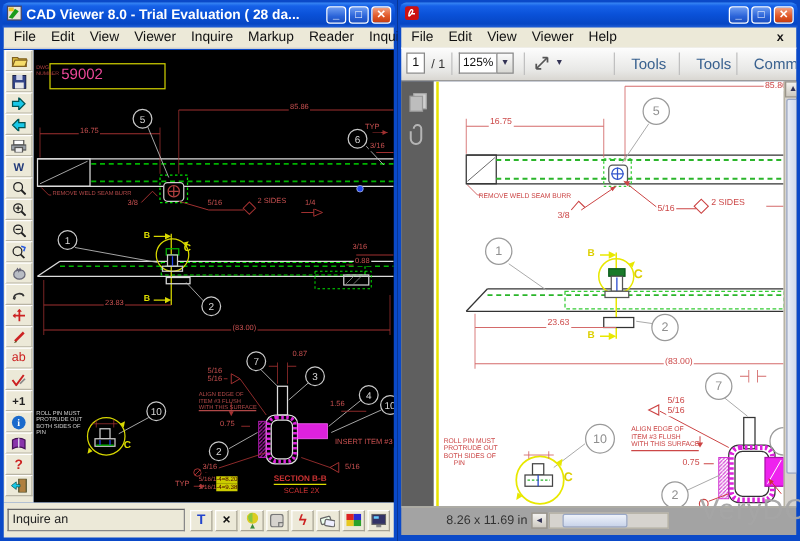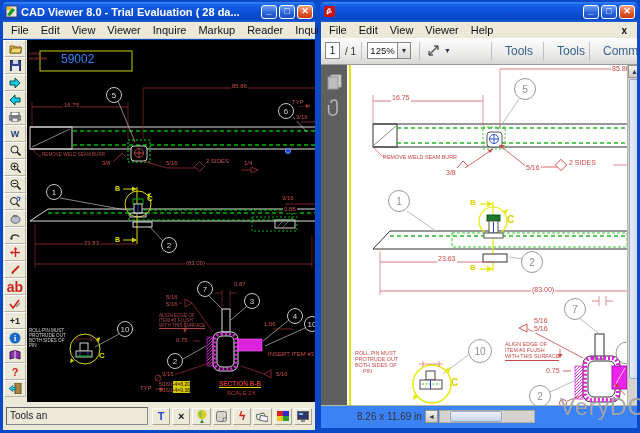--- a/index.html
+++ b/index.html
@@ -41,21 +41,21 @@
 .pside{position:absolute;left:0;top:0;width:26px;height:340px;background:#5f5f5f}
 .psideic{width:18px;height:18px;margin:8px auto 6px;display:flex;align-items:center;justify-content:center}
 .ppage{position:absolute;left:26px;top:0;width:280px;height:340px;background:#fff;overflow:hidden}
 .pd{color:#cc4747;font-size:7px;background:#fff;padding:0 1px}
 .pnote{color:#cc4747;font-size:5.4px}
 .pyel{color:#ddcf00;font-weight:bold}
 .balp{position:absolute;width:22px;height:22px;border:1px solid #9a9a9a;border-radius:50%;color:#8f8f8f;font-size:10px;display:flex;align-items:center;justify-content:center;background:#fff}
 .vscroll{position:absolute;left:306px;top:0;width:13px;height:355px;background:#d6d3ce;border-left:1px solid #b8b4a4}
 .sbtn{width:13px;height:13px;background:linear-gradient(180deg,#f4f3f0,#cdc9c0);border:1px solid #9a958a;font-size:7px;color:#335;display:flex;align-items:center;justify-content:center}
 .vthumb{position:absolute;left:1px;top:14px;width:11px;height:300px;background:linear-gradient(90deg,#e8ecf5,#c9d4ea);border:1px solid #9aa8c8;border-radius:2px}
-.pstatus{position:absolute;left:3px;top:405px;width:316px;height:23px;background:#3b82f6;border-top:1px solid #b8b4a4;font-size:10px;color:#333}
+.pstatus{position:absolute;left:3px;top:405px;width:316px;height:23px;background:#a3a3a3;border-top:1px solid #b8b4a4;font-size:10px;color:#333}
 .watermark{position:absolute;left:560px;top:394px;font-size:23px;color:rgba(165,165,165,.95);letter-spacing:1px;z-index:60;font-family:"Liberation Sans",sans-serif}
 </style>
 </head>
 <body>
 
 <div class="stage">
 
   <div class="win" style="left:0;top:0;width:318px;height:433px">
     <div class="tbar">
       <span><svg width="13" height="13">
@@ -161,21 +161,21 @@
             <path d="M5.5,0 l2,2.4 h-4 z" fill="#c22"></path>
             <path d="M0,5.5 l2.4,-2 v4 z" fill="#c22"></path>
           </svg>
         </span>
       <span class="vt">
           <svg width="11" height="11">
             <line x1="2" y1="9" x2="9" y2="2" stroke="#c22" stroke-width="2"></line>
             <path d="M1,10.5 l1.6,-2 1,1 z" fill="#552"></path>
           </svg>
         </span>
-      <span class="vt" style="color:#c22;font-weight:bold;font-size:14px">ab</span>
+      <span class="vt" style="color:#c22;font-weight:normal;font-size:10px">ab</span>
       <span class="vt">
           <svg width="12" height="10">
             <path d="M1,5 l3,4 6,-8" fill="none" stroke="#c22" stroke-width="1.6"></path>
             <line x1="7" y1="8" x2="11" y2="4" stroke="#888" stroke-width="1.4"></line>
           </svg>
         </span>
       <span class="vt" style="color:#222;font-size:9px;font-weight:bold">+1</span>
       <span class="vt">
           <svg width="12" height="12">
             <circle cx="6" cy="6" r="5.5" fill="#1a6acc"></circle>
@@ -316,21 +316,21 @@
           <line x1="61" y1="312" x2="61" y2="316" stroke="#2244ee"></line>
         <line x1="47" y1="299" x2="67" y2="299" stroke="#a03030" stroke-width="0.6"></line>
         <line x1="50" y1="296" x2="50" y2="302" stroke="#a03030" stroke-width="0.6"></line>
           <line x1="64" y1="296" x2="64" y2="302" stroke="#a03030" stroke-width="0.6"></line>
 
         <line x1="155" y1="263" x2="142" y2="263" stroke="#a03030" stroke-width="0.7"></line>
       </svg>
 
       <span class="lb" style="left:2px;top:12px;color:#b04040;font-size:4.2px;white-space:pre-line">DWG.
 NUMBER</span>
-      <span class="lb" style="left:34px;top:13px;color:#3b82f6;font-size:12px">59002</span>
+      <span class="lb" style="left:22px;top:13px;color:#ec4899;font-size:12px">59002</span>
       <span class="lb cd" style="left:36px;top:62px">16.75</span>
       <span class="lb cd" style="left:204px;top:43px">85.86</span>
       <span class="lb cd" style="left:264px;top:59px">TYP</span>
       <span class="lb cd" style="left:268px;top:74px">3/16</span>
       <span class="lb cnote" style="left:15px;top:112px">REMOVE WELD SEAM BURR</span>
       <span class="lb cd" style="left:74px;top:120px">3/8</span>
       <span class="lb cd" style="left:138px;top:120px">5/16</span>
       <span class="lb cd" style="left:178px;top:118px">2 SIDES</span>
       <span class="lb cd" style="left:216px;top:120px">1/4</span>
       <span class="lb cyel" style="left:88px;top:145px;font-size:7px">B</span>
@@ -368,21 +368,21 @@
       <span class="balc" style="left:134px;top:197px">2</span>
       <span class="balc" style="left:170px;top:241px">7</span>
       <span class="balc" style="left:217px;top:253px">3</span>
       <span class="balc" style="left:260px;top:268px">4</span>
       <span class="balc" style="left:277px;top:276px">10</span>
       <span class="balc" style="left:90px;top:281px">10</span>
       <span class="balc" style="left:140px;top:313px">2</span>
     </div>
 
     <div class="csbar">
-      <span class="prompt">Tools an</span>
+      <span class="prompt">Inquire an</span>
       <span style="flex:1"></span>
       <span class="sic" style="color:#2244cc">T</span>
       <span class="sic" style="color:#111">×</span>
       <span class="sic">
           <svg width="10" height="13">
             <path d="M5,0 a4.5,4.5 0 1 1 -0.01,0 z" fill="#ddcc22"></path>
             <path d="M5,9 l-2,4 4,0 z" fill="#3a8a3a"></path>
             <path d="M1.5,3 a4.5,4.5 0 0 1 3.5,-2.8 v8 a4.5,4.5 0 0 1 -3.5,-5.2" fill="#8ac840"></path>
           </svg>
         </span>

